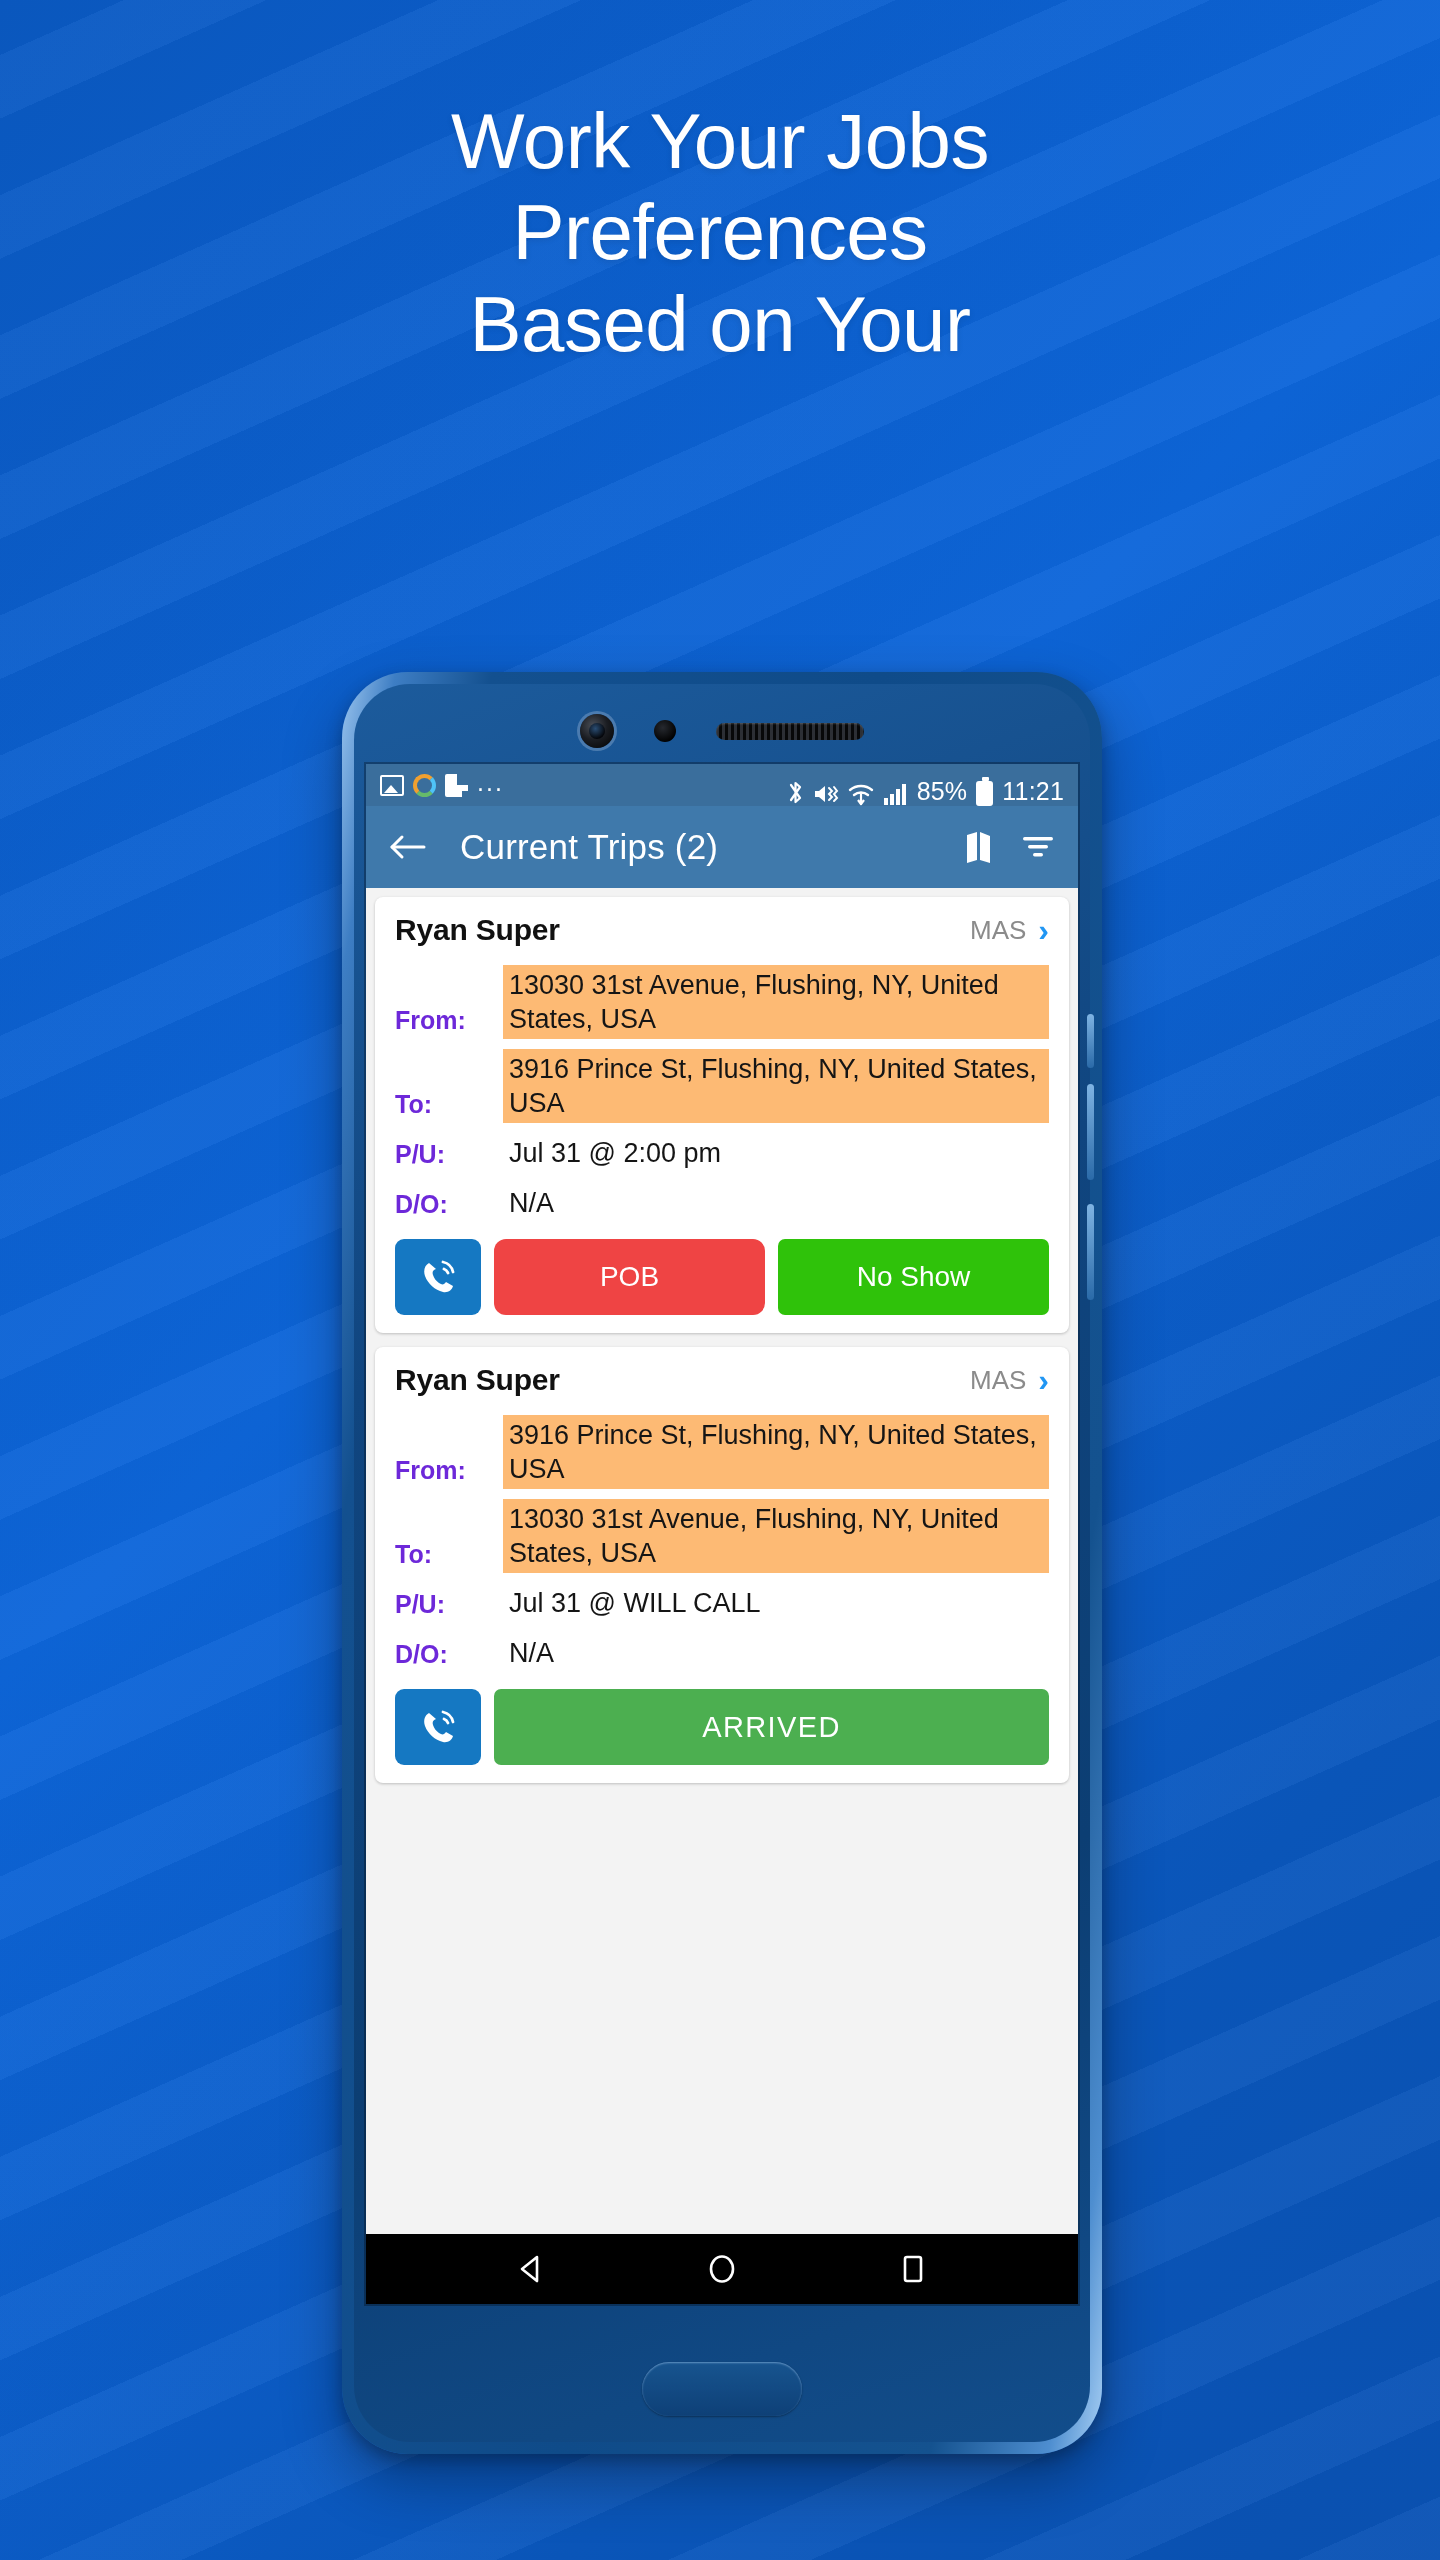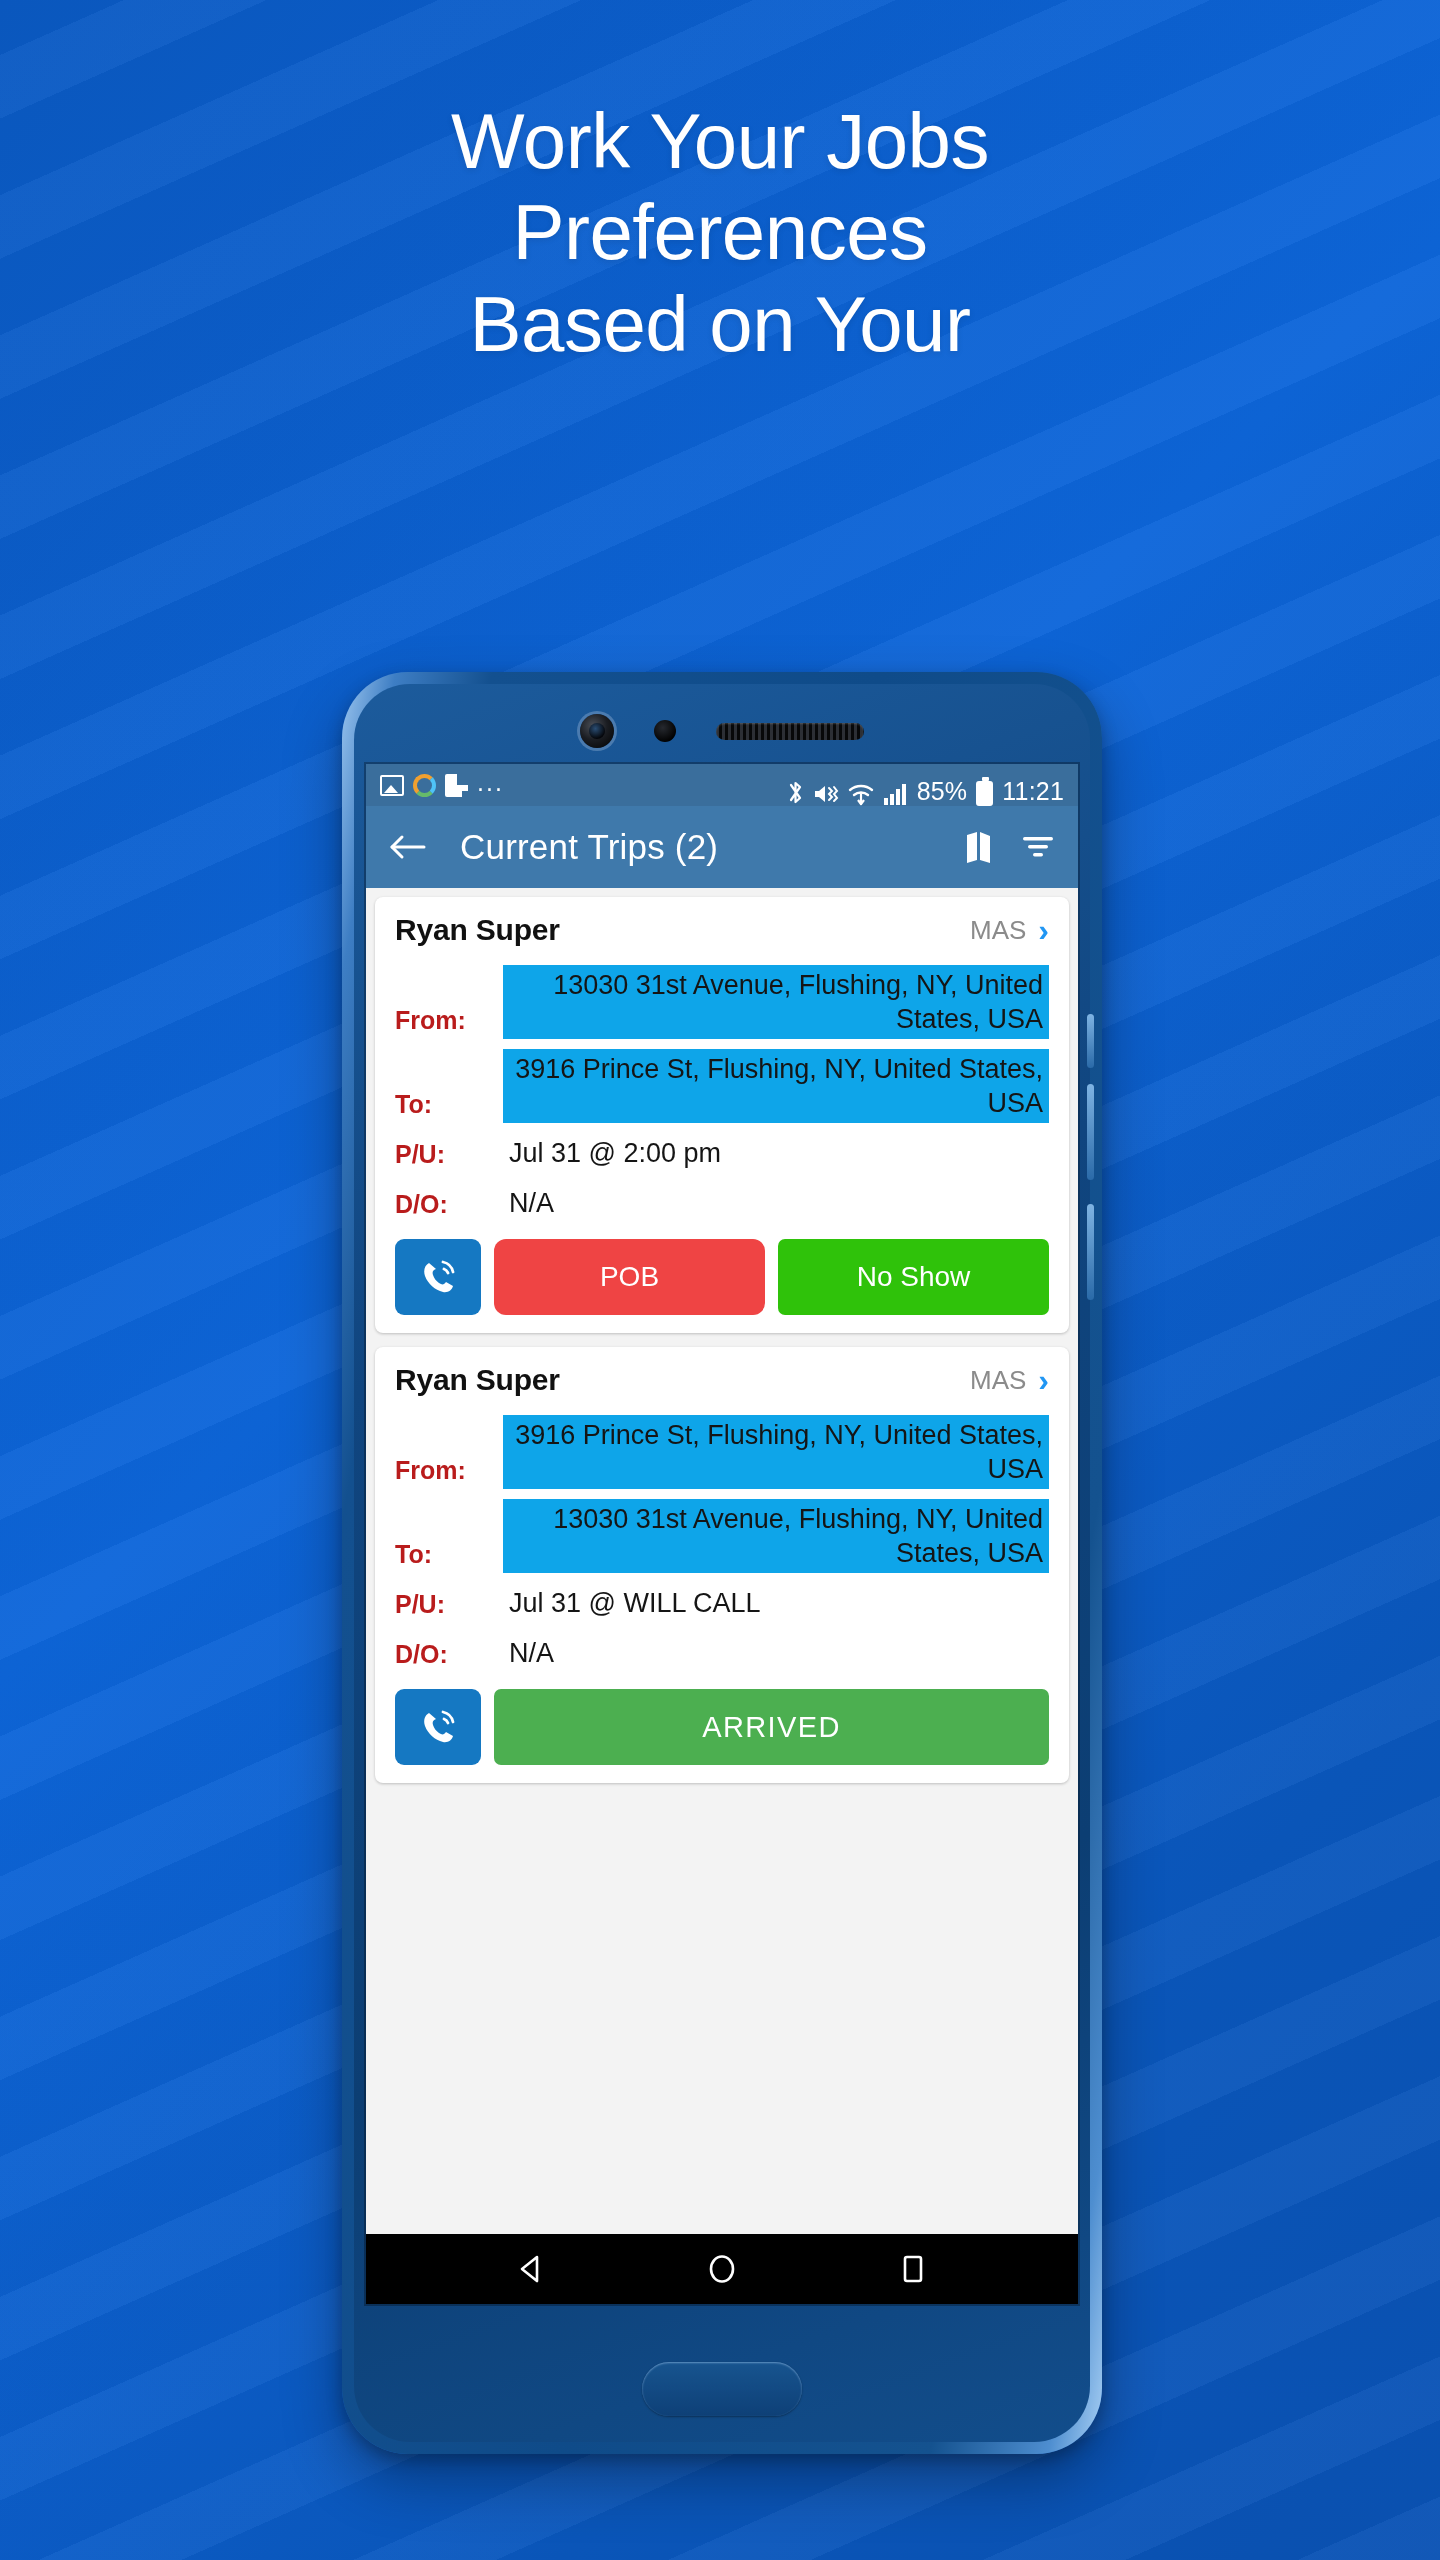--- a/index.html
+++ b/index.html
@@ -191,28 +191,28 @@
   .card-name {
     font-size:30px; font-weight:700; color:#111; flex:1;
     letter-spacing:-0.2px;
   }
   .card-tag { font-size:26px; color:#8b8b8b; margin-right:12px; }
   .chev { color:#2196f3; font-size:32px; font-weight:700; line-height:1; }
 
   .row { display:flex; margin-bottom:10px; }
   .row-label {
     width:108px; flex:0 0 108px;
-    font-size:25px; font-weight:700; color:#b91c1c;
+    font-size:25px; font-weight:700; color:#6d28d9;
     display:flex; align-items:flex-end; padding-bottom:4px;
   }
   .row-val {
     flex:1; font-size:27px; color:#151515;
     line-height:1.26; padding:3px 6px;
   }
-  .row.shaded .row-val { background:#0ea5e9;text-align:right; }
+  .row.shaded .row-val { background:#fdba74; }
 
   .actions {
     display:flex; gap:13px; margin-top:16px;
   }
   .btn-call {
     width:86px; height:76px; border-radius:9px;
     background:#1578c2;
     display:flex; align-items:center; justify-content:center;
     flex:0 0 86px; cursor:pointer;
   }

